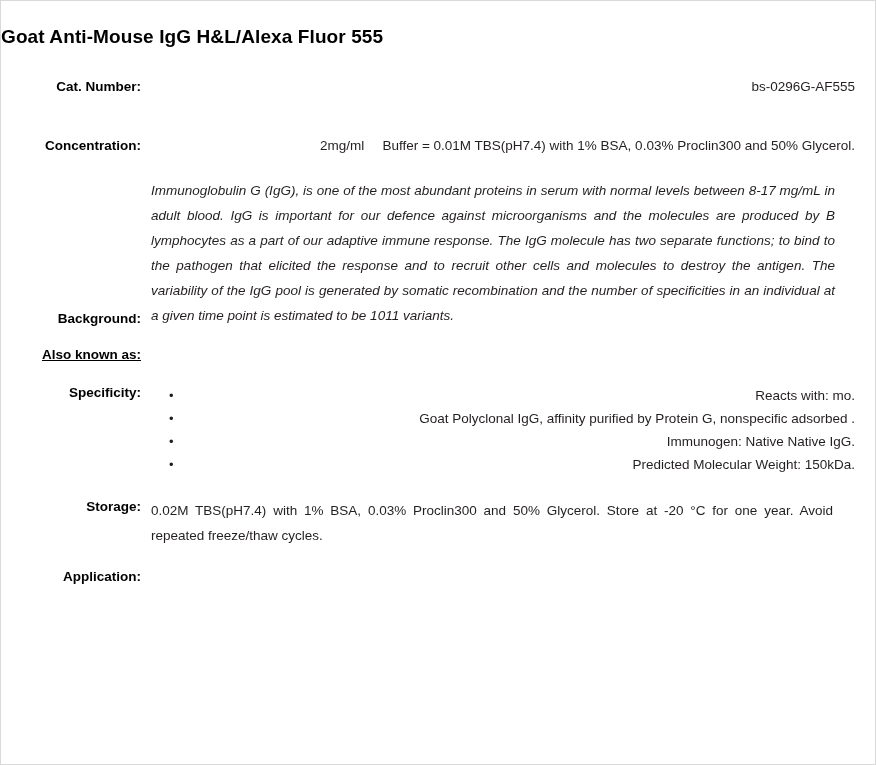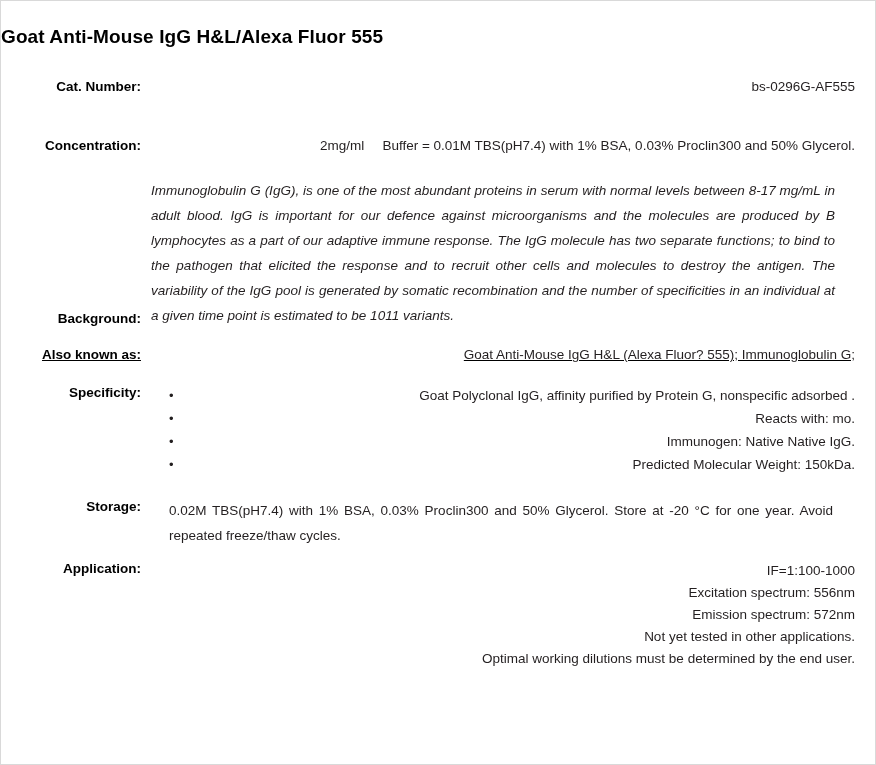--- a/index.html
+++ b/index.html
@@ -90,21 +90,21 @@
   .storage-text {
     text-align: justify;
     line-height: 25px;
     padding-right: 22px;
   }
   .app-line {
     line-height: 22px;
   }
   .row.r-background { margin-bottom: 18px; align-items: flex-end; }
   .row.r-specificity { margin-bottom: 22px; gap: 16px; }
-  .row.r-storage { margin-bottom: 12px; gap: 18px; }
+  .row.r-storage { margin-bottom: 20px; }
   .row.r-catnumber { margin-bottom: 41px; gap: 9px; }
   .row.r-quantity { margin-bottom: 23px; }
   .row.r-concentration { margin-bottom: 23px; }
   .row.r-aka { margin-bottom: 20px; text-decoration: underline; }
 </style>
 </head>
 <body>
 
 <div class="page">
 
@@ -125,45 +125,37 @@
       </div>
     </div>
 
     <div class="row r-background">
       <div class="row-label">Background:</div>
       <div class="row-value justified">Immunoglobulin G (IgG), is one of the most abundant proteins in serum with normal levels between 8-17 mg/mL in adult blood. IgG is important for our defence against microorganisms and the molecules are produced by B lymphocytes as a part of our adaptive immune response. The IgG molecule has two separate functions; to bind to the pathogen that elicited the response and to recruit other cells and molecules to destroy the antigen. The variability of the IgG pool is generated by somatic recombination and the number of specificities in an individual at a given time point is estimated to be 1011 variants.</div>
     </div>
 
     <div class="row r-aka">
       <div class="row-label">Also known as:</div>
-      <div class="row-value">Goat Anti-Mouse IgG H&amp;L (Alexa Fluor? 555); Immunoglobulin G;</div>
     </div>
 
     <div class="row r-specificity">
       <div class="row-label">Specificity:</div>
       <div class="row-value">
         <ul class="bullets">
+          <li>Reacts with: mo.</li>
           <li>Goat Polyclonal IgG, affinity purified by Protein G, nonspecific adsorbed .</li>
-          <li>Reacts with: mo.</li>
           <li>Immunogen: Native Native IgG.</li>
           <li>Predicted Molecular Weight: 150kDa.</li>
         </ul>
       </div>
     </div>
 
     <div class="row r-storage">
       <div class="row-label">Storage:</div>
       <div class="row-value storage-text">0.02M TBS(pH7.4) with 1% BSA, 0.03% Proclin300 and 50% Glycerol. Store at -20 °C for one year. Avoid repeated freeze/thaw cycles.</div>
     </div>
 
     <div class="row r-application">
       <div class="row-label">Application:</div>
-      <div class="row-value">
-        <div class="app-line">IF=1:100-1000</div>
-        <div class="app-line">Excitation spectrum: 556nm</div>
-        <div class="app-line">Emission spectrum: 572nm</div>
-        <div class="app-line">Not yet tested in other applications.</div>
-        <div class="app-line">Optimal working dilutions must be determined by the end user.</div>
-      </div>
     </div>
 
   </div>
 </div>
 
 </body></html>

